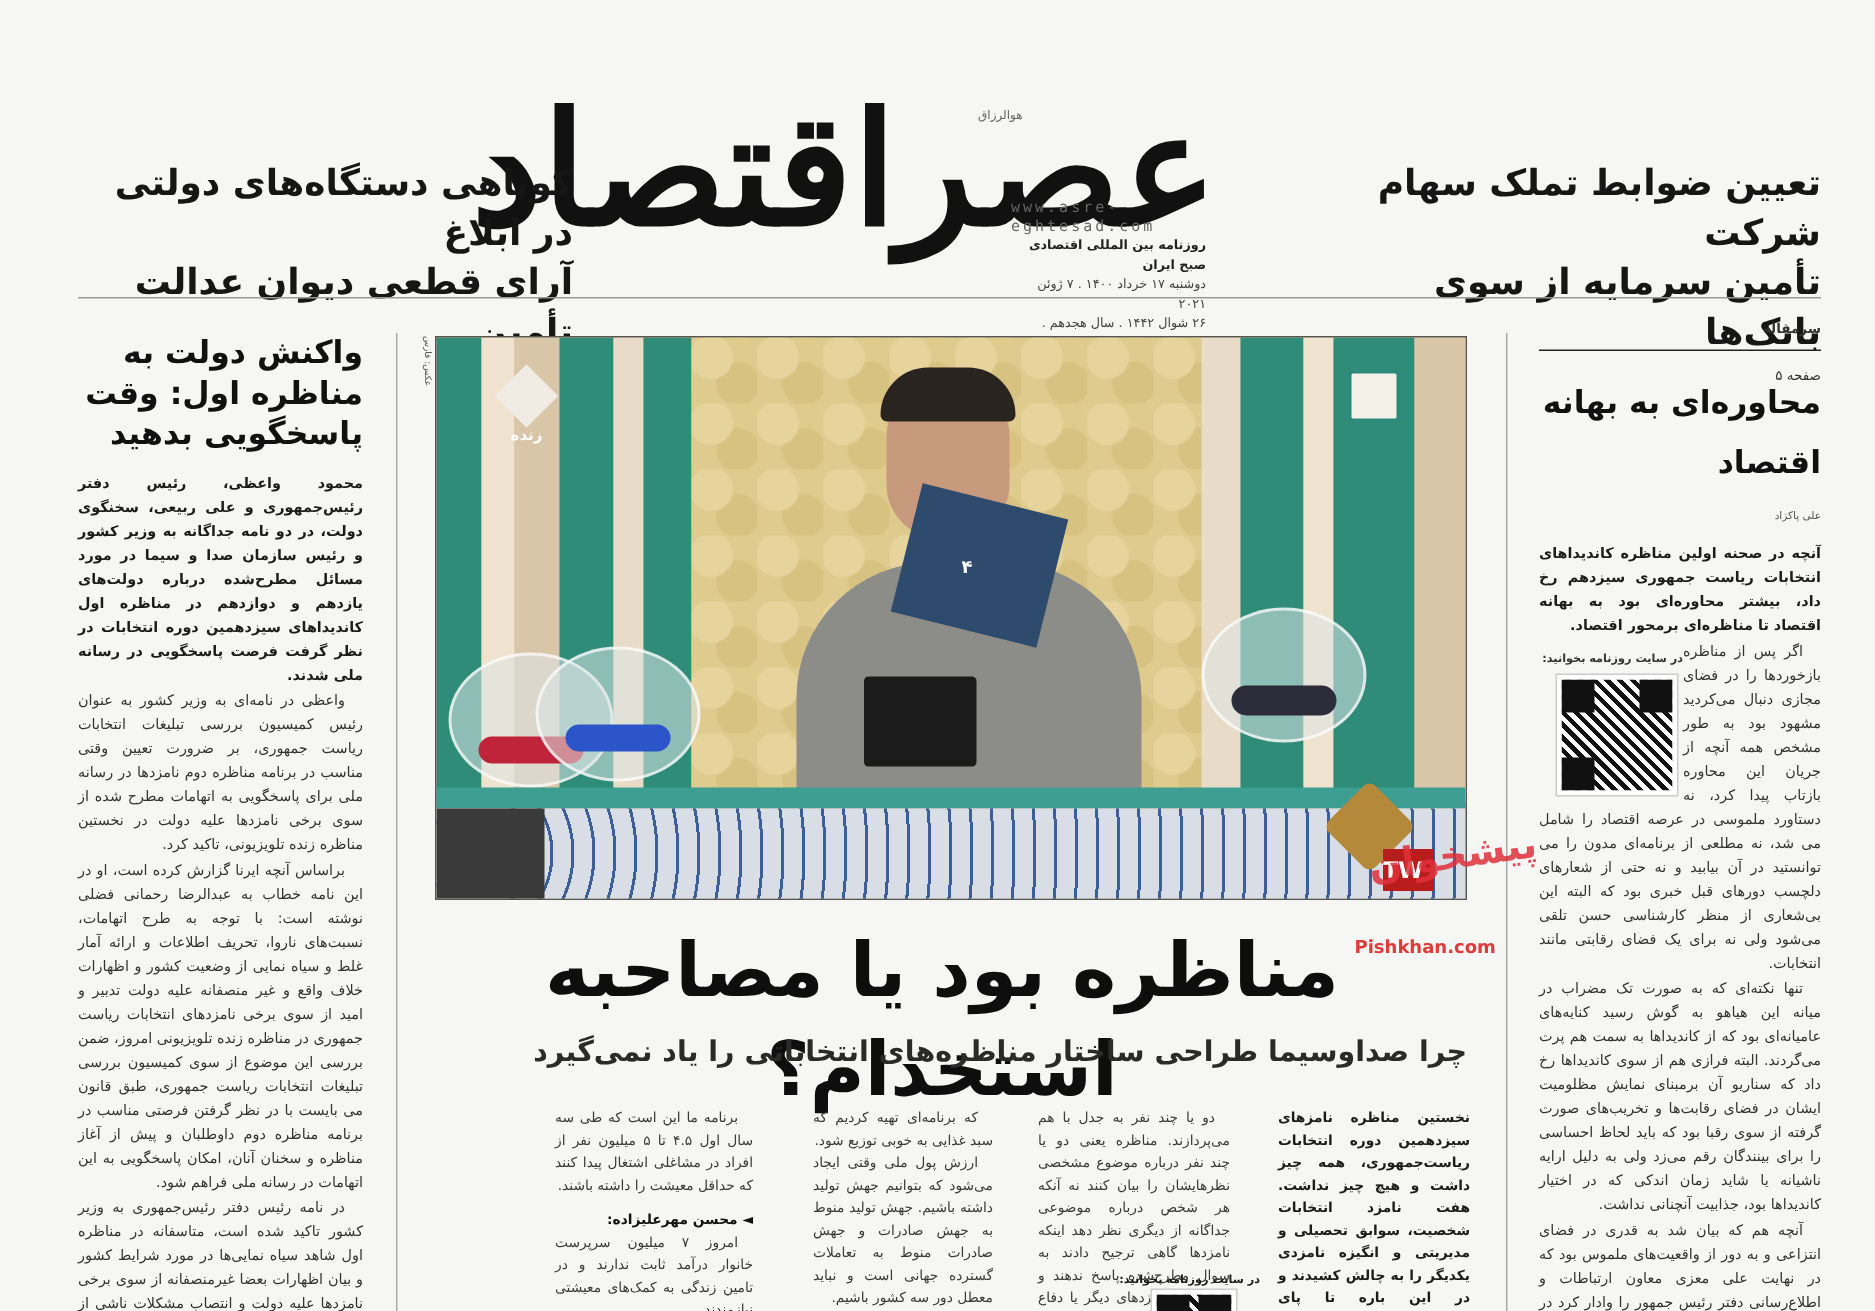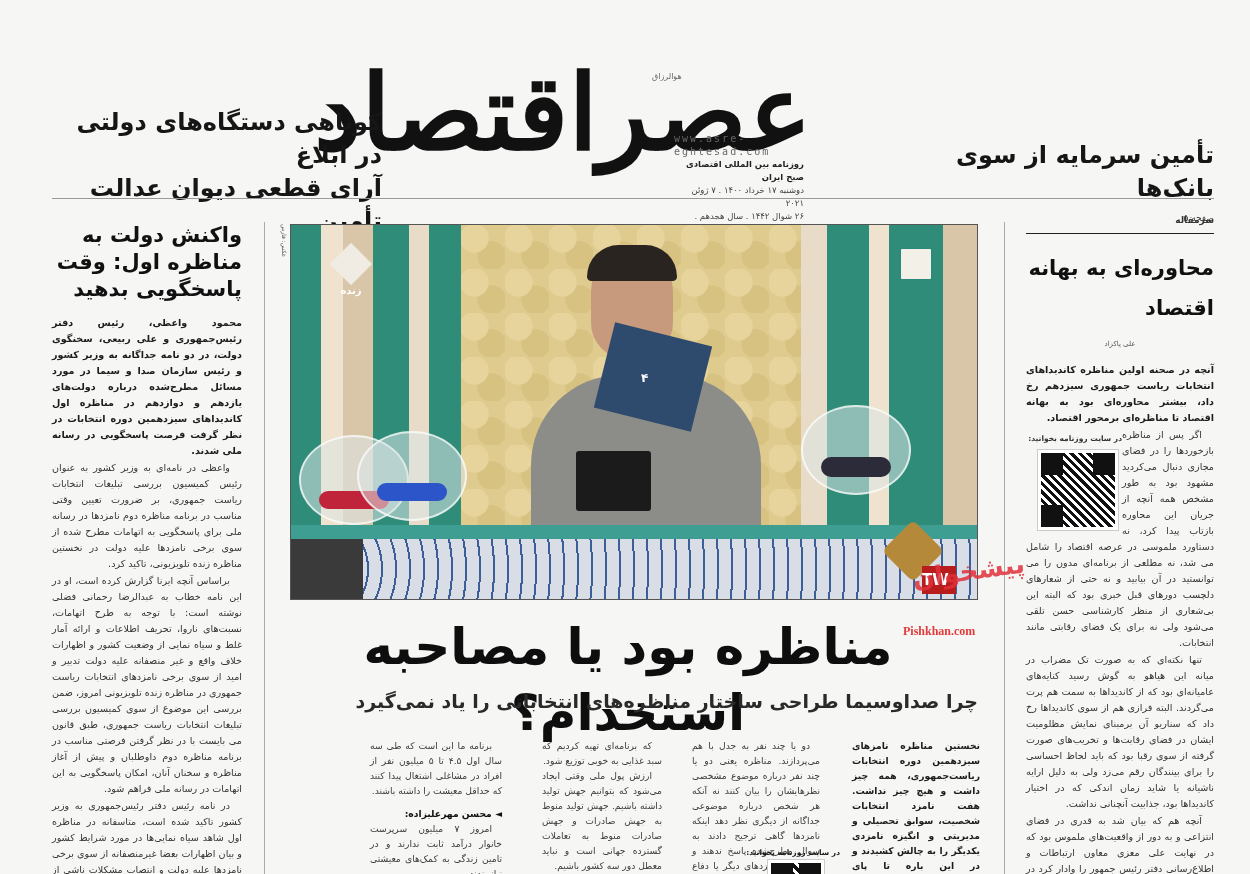--- a/index.html
+++ b/index.html
@@ -25,21 +25,21 @@
   .rule-top { top: 198px; left: 52px; width: 1162px; height: 1px; background: #999; }
 
   
   .col { text-align: justify; font-size: 9.6px; line-height: 16px; color: #333; }
   .col p { text-indent: 12px; margin-bottom: 1px; }
   .col p.bold { font-weight: bold; color: #1c1c1c; text-indent: 0; }
 
   .right-col { right: 36px; top: 212px; width: 188px; }
   .section-label { font-size: 9px; font-weight: bold; text-align: right; padding-bottom: 5px; border-bottom: 1.5px solid #222; margin-bottom: 14px; }
   .edit-title { font-size: 21px; line-height: 40px; font-weight: bold; text-align: right; margin-bottom: 8px; color: #111; }
-  .byline { font-size: 7px; text-align: center; margin-bottom: 10px; color: #555; }
+  .byline { font-size: 7px; text-align: right; margin-bottom: 10px; color: #555; }
 
   .qr-block { float: left; width: 88px; margin: 4px 0 6px 8px; text-align: center; }
   .qr-caption { font-size: 7.5px; font-weight: bold; margin-bottom: 3px; white-space: nowrap; }
   .qr { width: 80px; height: 80px; margin: 0 auto; background:
       linear-gradient(#111,#111) 0 0/22px 22px no-repeat,
       linear-gradient(#111,#111) 100% 0/22px 22px no-repeat,
       linear-gradient(#111,#111) 0 100%/22px 22px no-repeat,
       repeating-linear-gradient(45deg,#111 0 3px,#fff 3px 6px),
       #fff; border: 3px solid #fff; outline: 1px solid #ccc; position: relative; }
 
@@ -73,21 +73,21 @@
   .balls-dark { position: absolute; width: 70px; height: 20px; border-radius: 10px; background: #2b2b3a; }
   .tv-logo { position: absolute; left: 38px; top: 22px; width: 44px; height: 52px; color: #fff; text-align: center; }
   .tv-logo .diamond { width: 30px; height: 30px; background: #f0ece4; transform: rotate(45deg); margin: 2px auto 6px; position: relative; }
   .tv-logo .label { font-size: 10px; font-weight: bold; }
   .flag-badge { position: absolute; left: 608px; top: 22px; width: 34px; height: 34px; background: #f3f0e8; border: 2px solid #2b8a7a; border-radius: 3px; }
   .gold-badge { position: absolute; left: 600px; top: 304px; width: 44px; height: 44px; background: #b48a3a; transform: rotate(45deg); border-radius: 6px; }
 
   
   .wm-tw { left: 922px; top: 566px; width: 34px; height: 28px; background: #b91c1c; color: #fff; font-weight: bold; font-size: 15px; text-align: left; line-height: 28px; direction: ltr; }
   .wm-fa { left: 912px; top: 556px; font-size: 26px; color: #e0303a; font-weight: bold; transform: rotate(-8deg); opacity: 0.85; }
-  .wm-url { left: 903px; top: 624px; font-size: 12px; color: #e03a3a; direction: ltr; font-weight: bold; font-family: Liberation Serif, serif; }
+  .wm-url { left: 903px; top: 624px; font-size: 12px; color: #e03a3a; direction: ltr; font-weight: bold; }
 
   
   .main-headline { left: 284px; top: 614px; width: 688px; text-align: center; font-size: 50px; line-height: 66px; font-weight: 900; font-family: "DejaVu Sans", sans-serif; color: #0e0e0e; letter-spacing: -1px; }
   .sub-headline { left: 290px; top: 690px; width: 688px; text-align: right; font-size: 19px; font-weight: bold; color: #2a2a2a; }
 
   
   .bcol { top: 738px; font-size: 9.2px; line-height: 15px; color: #3a3a3a; text-align: justify; }
   .bcol p { text-indent: 10px; }
   .bcol .bold { font-weight: bold; color: #1c1c1c; text-indent: 0; }
   .bcol-1 { right: 270px; width: 128px; }
@@ -108,21 +108,21 @@
     <div class="url">www.asre-eghtesad.com</div>
     <div class="bold">روزنامه بین المللی اقتصادی صبح ایران</div>
     <div>دوشنبه ۱۷ خرداد ۱۴۰۰ . ۷ ژوئن ۲۰۲۱</div>
     <div>۲۶ شوال ۱۴۴۲ . سال هجدهم . شماره ۴۶۸۳</div>
     <div class="bold">۸ صفحه . ۷۰۰۰ تومان</div>
   </div>
 </div>
 
 <div class="abs top-story top-right">
   <h2>
-    <br>
+    <span>تعیین ضوابط تملک سهام شرکت</span><br>
     <span>تأمین سرمایه از سوی بانک‌ها</span>
   </h2>
   <div class="page-ref">صفحه ۵</div>
 </div>
 <div class="abs top-story top-left">
   <h2>
     <span>کوتاهی دستگاه‌های دولتی در ابلاغ</span><br>
     <span>آرای قطعی دیوان عدالت تأمین</span>
   </h2>
   <div class="page-ref">صفحه ۸</div>

